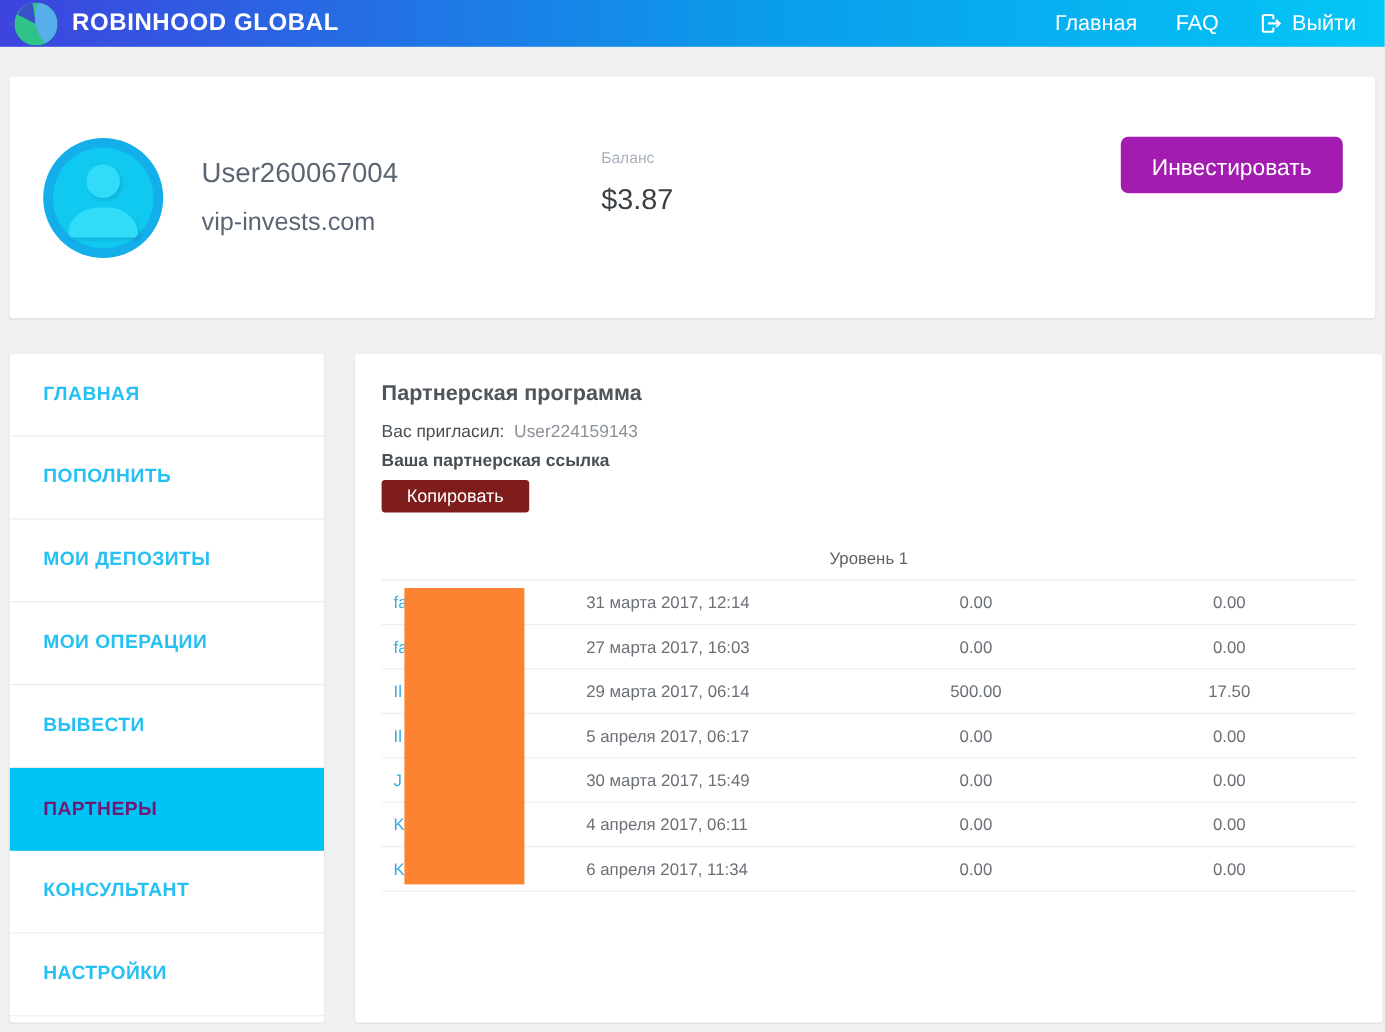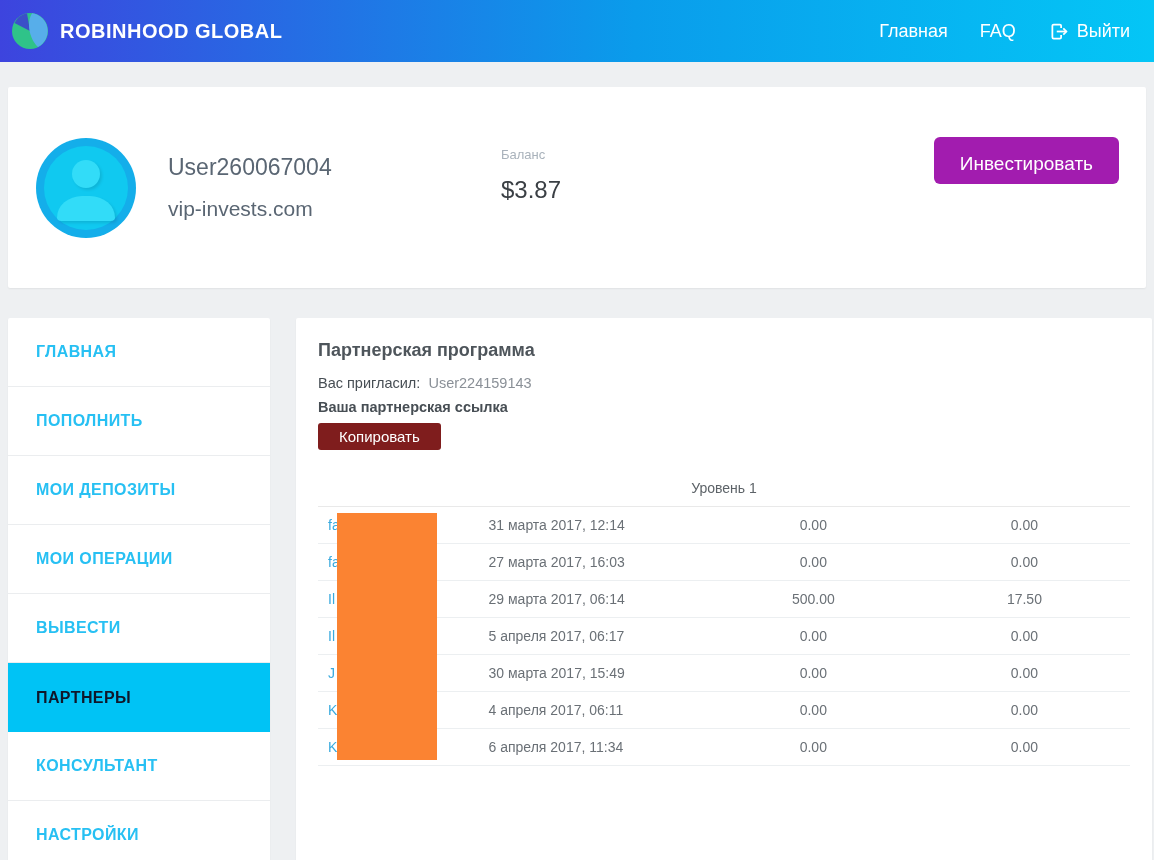--- a/index.html
+++ b/index.html
@@ -1,20 +1,20 @@
 <!DOCTYPE html>
 <html><head>
 <meta charset="utf-8">
 <style>
   * { margin:0; padding:0; box-sizing:border-box; }
   html,body { width:1154px; height:860px; overflow:hidden; }
   body { background:#eef0f2; font-family:"Liberation Sans", sans-serif; color:#555; }
 
   
-  .topbar { height:62px; background:linear-gradient(90deg,#3d44de 0%,#0a9ceb 55%,#04c6f6 100%);
+  .topbar { height:39px; background:linear-gradient(90deg,#3d44de 0%,#0a9ceb 55%,#04c6f6 100%);
             display:flex; align-items:center; padding:0 24px 0 12px;gap:32px; }
   .brand { display:flex; align-items:center; gap:12px; }
   .logo { width:36px; height:36px; display:block; }
   .brand-name { color:#fff; font-size:20px; font-weight:bold; letter-spacing:.5px; }
   .topnav { margin-left:auto; display:flex; align-items:center; gap:32px; }
   .topnav a { color:#fff; text-decoration:none; font-size:18px; display:flex; align-items:center; gap:8px; }
   .logout-icon svg { width:21px; height:21px; display:block; }
 
   
   .card { background:#fff; border-radius:2px; box-shadow:0 1px 2px rgba(0,0,0,.06); }
@@ -32,21 +32,21 @@
   .balance-label { font-size:13px; color:#a9b2bb; margin-bottom:14px; }
   .balance-value { font-size:24px; color:#3a3f44; }
   .invest-btn { position:absolute; right:27px; top:50px; height:47px; padding:16px 26px; background:#a21caf; border:none;
                 border-radius:6px; color:#fff; font-size:19px; font-family:inherit; cursor:pointer; }
 
   
   .content { display:flex; margin:30px 2px 0 8px; gap:26px; height:557px; }
   .sidebar { width:262px; flex:0 0 262px; height:100%; overflow:hidden; }
   .side-item { height:69px; display:flex; align-items:center; padding-left:28px; border-bottom:1px solid #ebedef;
                color:#27c0f3; font-weight:bold; font-size:16px; letter-spacing:.4px; cursor:pointer; }
-  .side-item.active { background:#00c3f5; color:#0f172a; border-bottom:none; }
+  .side-item.active { background:#00c3f5; color:#701a75; border-bottom:none; }
 
   .main { flex:1; height:100%; overflow:hidden; padding:22px; }
   .page-title { font-size:18px; font-weight:bold; color:#4e555b; margin-bottom:14px; }
   .inviter-line { font-size:14.5px; margin-bottom:8px; }
   .inviter-label { font-weight:normal; color:#474e54; }
   .inviter-value { color:#8a9097; margin-left:4px; }
   .link-label { font-size:14.5px; font-weight:bold; color:#474e54; margin-bottom:8px; }
   .ref-input { width:100%; height:46px; border:1px solid #ccd0d3; border-radius:4px; padding:0 14px;
                font-size:15px; color:#979ca1; font-family:inherit; outline:none; margin-bottom:16px; }
   .copy-btn { height:27px; padding:0 21px; background:#7f1d1d; border:none; border-radius:3px; color:#fff;

